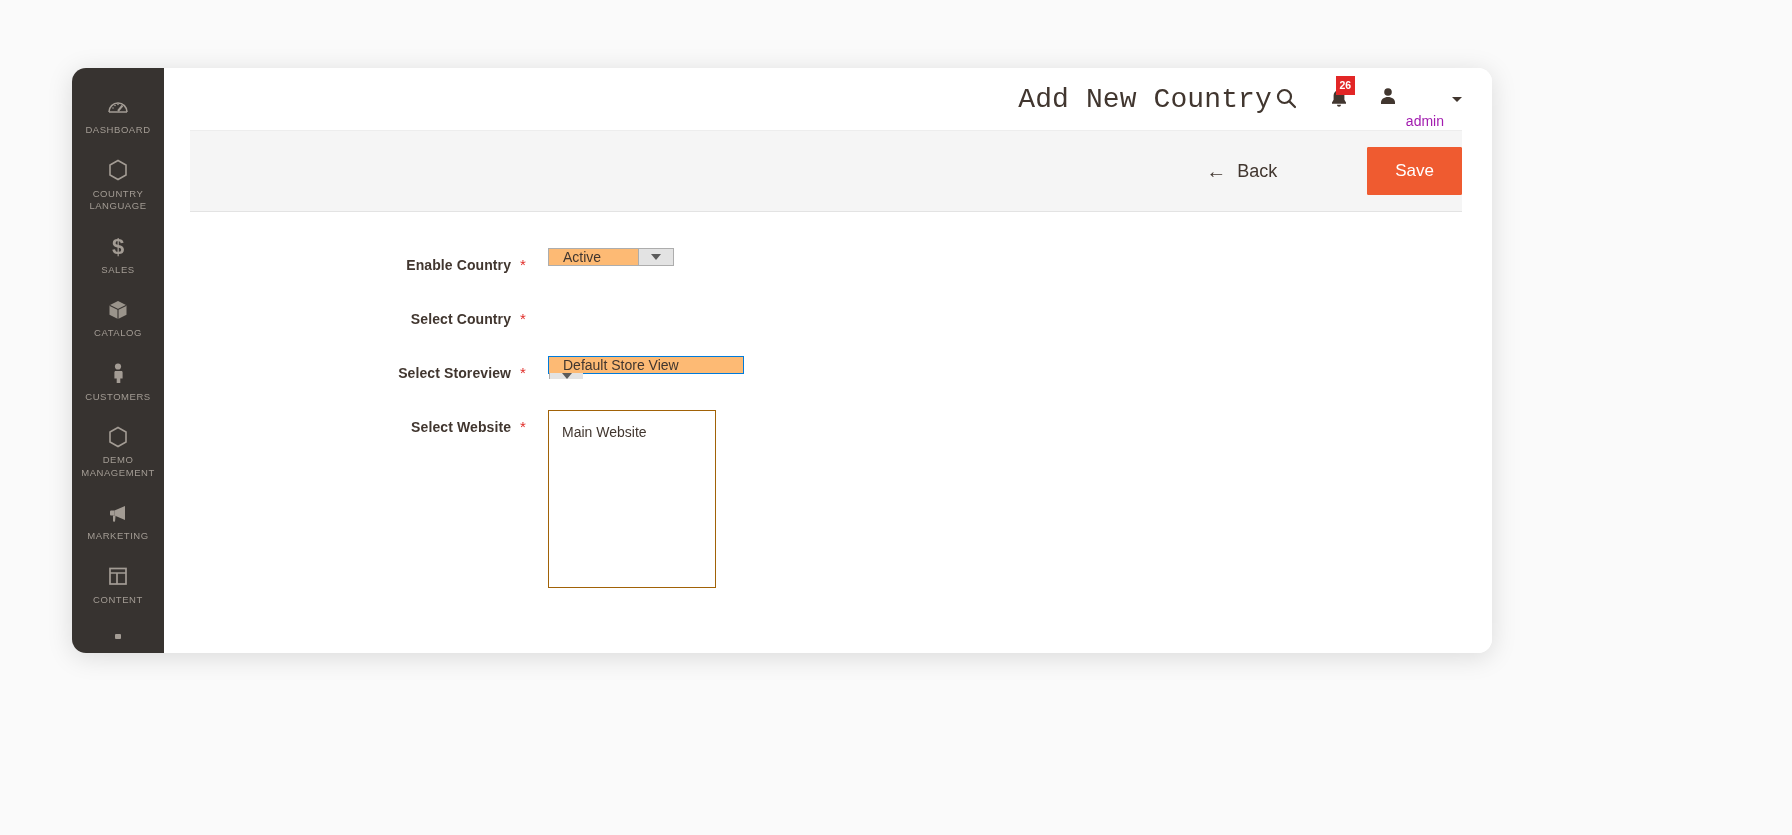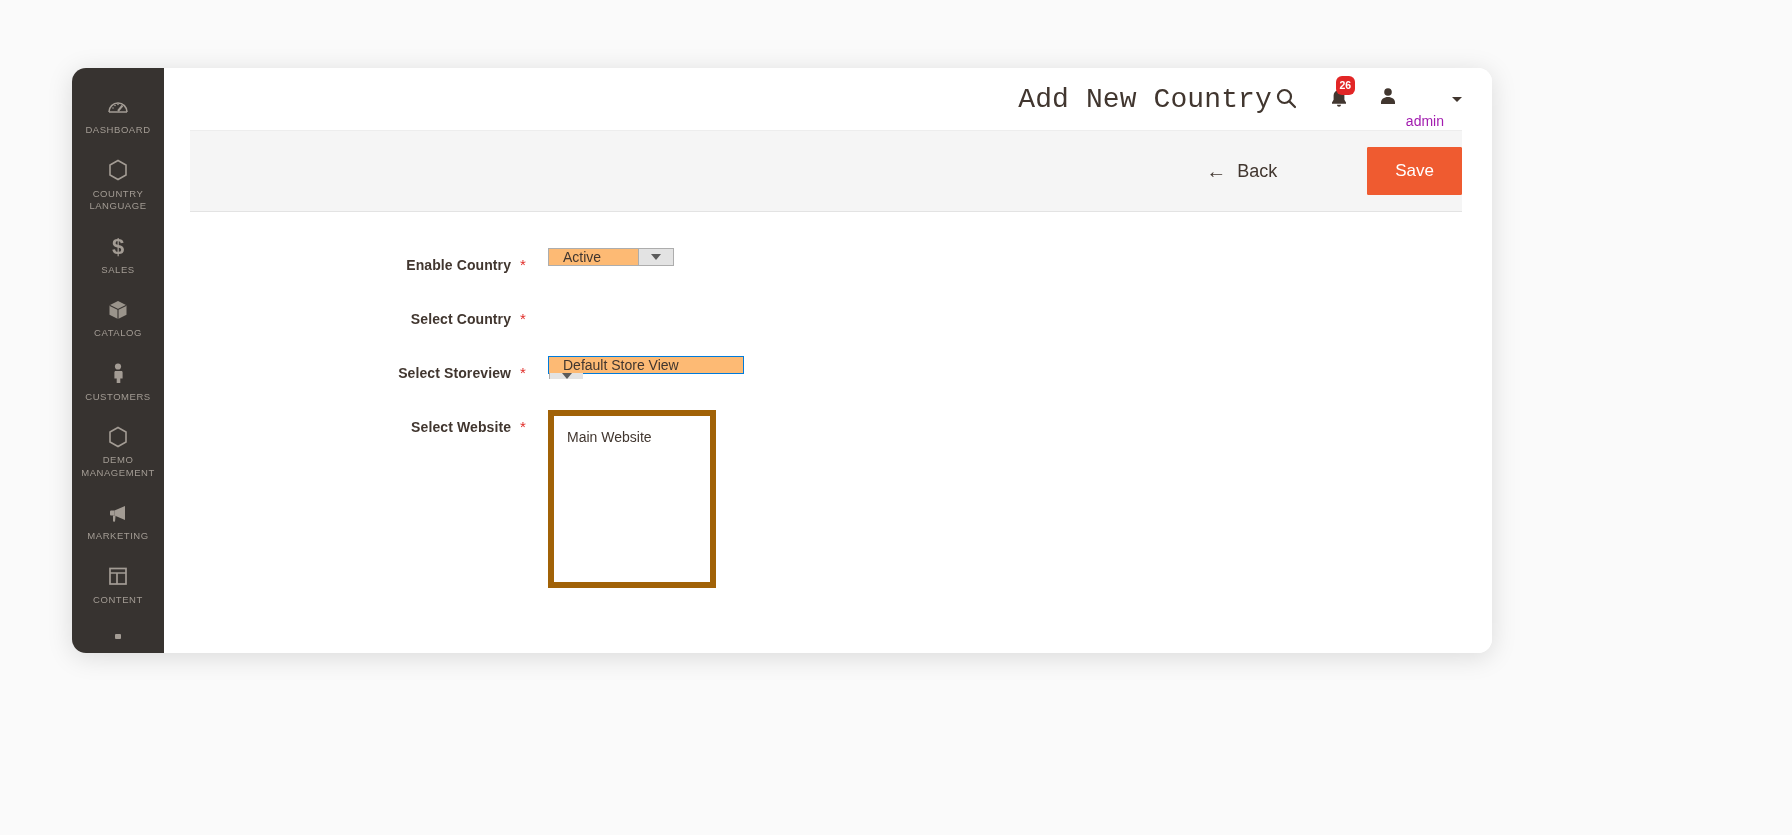--- a/index.html
+++ b/index.html
@@ -96,21 +96,21 @@
     padding: 2px;
   }
   .badge {
     position: absolute;
     top: -8px; left: 10px;
     background: #e22626;
     color: #fff;
     font-size: 10.5px;
     font-weight: bold;
     min-width: 19px; height: 19px;
-    border-radius: 6px;
+    border-radius: 0;
     line-height: 19px;
     text-align: center;
     padding: 0 3px;
     font-family: "Liberation Sans", sans-serif;
   }
   .admin-menu {
     display: flex;
     align-items: center;
     gap: 8px;
     cursor: pointer;
@@ -233,21 +233,21 @@
   .sel-enable .sel-val { width: 90px; }
   .sel-country { width: 360px; }
   .sel-country .sel-val { flex: 1 1 auto; }
   .sel-store { width: 196px; }
   .sel-store .sel-arrow { width: 34px; background: #e3e3e3; border-left: 1px solid #adadad; }
 
   
   .multisel {
     width: 168px;
     height: 178px;
-    border: 6px solid #a16207;
+    border: 1px solid #a16207;
     background: #fff;
     padding: 10px 0 0 0;
     overflow: hidden;
     cursor: pointer;
   }
   .ms-opt {
     font-size: 14px;
     color: #41362f;
     padding: 3px 13px;
     white-space: nowrap;

